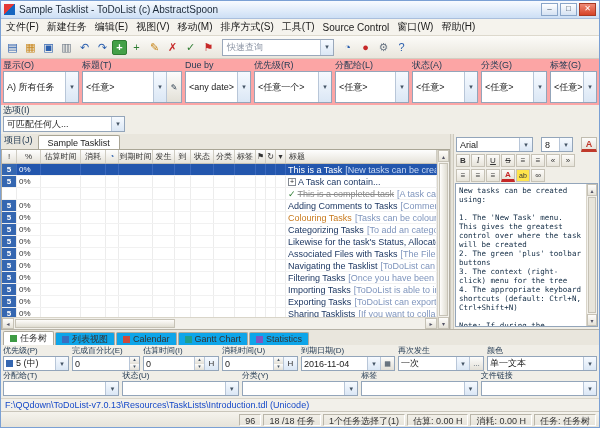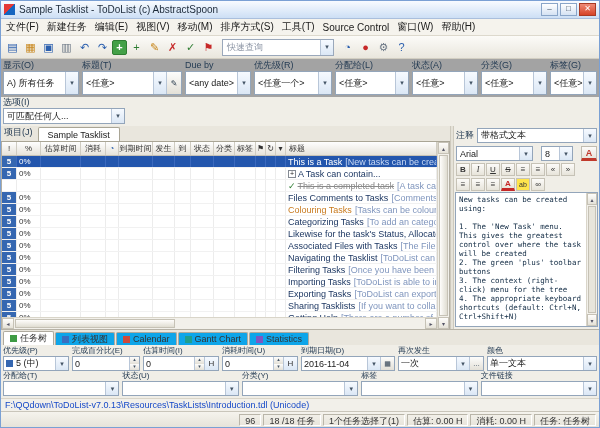--- a/index.html
+++ b/index.html
@@ -24,32 +24,32 @@
 .toolbar{flex:0 0 23px;display:flex;align-items:center;background:linear-gradient(#fcfbf8,#e9e6dd);border-bottom:1px solid #d2cec2;padding:0 3px;gap:1px}
 .tgroup{display:flex;gap:1px;align-items:center}
 .ticon{width:17px;height:17px;display:flex;align-items:center;justify-content:center;font-size:11px;border:1px solid transparent;border-radius:2px}
 .i-blue{color:#2b5fae}.i-amber{color:#c8871d}.i-gray{color:#6b7785}.i-green{color:#2e7d32}.i-red{color:#c62828}
 .i-greenbg{background:#43a047;color:#fff;width:15px;height:15px;font-weight:bold;border:1px solid #2e7d32}
 .searchbox{width:112px;height:17px;margin:0 4px;border:1px solid #9aa8bb;background:#fff;display:flex;align-items:center;font-size:9px;color:#8a93a3;padding-left:4px}
 .cmb-arrow{margin-left:auto;flex:0 0 13px;height:100%;border-left:1px solid #b8c6d8;background:linear-gradient(#f6faff,#dbe7f5);display:flex;align-items:center;justify-content:center;color:#456}
 .cmb-arrow::after{content:"▾";font-size:7px}
 
 
-.filterbar{flex:0 0 30px;display:flex;gap:3px;padding:1px 2px 2px;background:#a3a3a3}
+.filterbar{flex:0 0 30px;display:flex;gap:3px;padding:1px 2px 2px;background:#fca5a5}
 .f-col{display:flex;flex-direction:column;min-width:0}
 .filterbar .f-col:nth-of-type(1){width:76px}
 .filterbar .f-col:nth-of-type(2){width:100px}
 .filterbar .f-col:nth-of-type(3){width:66px}
 .filterbar .f-col:nth-of-type(4){width:78px}
 .filterbar .f-col:nth-of-type(5){width:74px}
 .filterbar .f-col:nth-of-type(6){width:66px}
 .filterbar .f-col:nth-of-type(7){width:66px}
 .filterbar .f-col:nth-of-type(8){flex:1}
 .f-label{height:11px;line-height:11px;font-size:9px;color:#243b53;white-space:nowrap;overflow:hidden}
-.f-combo{height:24px;border:1px solid #93a5ba;background:#fff;display:flex;align-items:center;padding-left:3px;font-size:9px;color:#222;white-space:nowrap;overflow:hidden}
+.f-combo{height:32px;border:1px solid #93a5ba;background:#fff;display:flex;align-items:center;padding-left:3px;font-size:9px;color:#222;white-space:nowrap;overflow:hidden}
 .f-extra{display:none}
 .f-extra.shown{display:flex;flex:0 0 15px;height:100%;border-left:1px solid #b8c6d8;background:linear-gradient(#fdfdfc,#e3e0d7);align-items:center;justify-content:center;font-size:8px;color:#345}
 .f-extra.shown::after{content:"✎"}
 
 
 .optionsrow{flex:0 0 28px;display:flex;flex-direction:column;padding:0 2px 2px;background:#f0eee7}
 .o-label{height:11px;line-height:11px;font-size:9px;color:#243b53}
 .o-combo{width:122px;height:16px;border:1px solid #93a5ba;background:#fff;display:flex;align-items:center;padding-left:3px;font-size:9px;color:#222;white-space:nowrap;overflow:hidden}
 
 
@@ -423,21 +423,21 @@
                 <span class="tc c-occ"></span>
                 <span class="tc c-to"></span>
                 <span class="tc c-status"></span>
                 <span class="tc c-cat"></span>
                 <span class="tc c-tag"></span>
                 <span class="tc c-i1"></span>
                 <span class="tc c-i2"></span>
                 <span class="tc c-i3"></span>
                 <span class="tc c-title">
 
-                  <span class="ttl">Files Comments to Tasks</span>
+                  <span class="ttl">Adding Comments to Tasks</span>
                   <span class="cmt">[Comments are ente</span>
                 </span>
               </div>
 
               <div class="trow">
                 <span class="tc c-pri">
                   <span class="pri-box">5</span>
                 </span>
                 <span class="tc c-pct">0%</span>
                 <span class="tc c-est"></span>
@@ -686,27 +686,20 @@
           <span class="sbtn up"></span>
           <span class="vthumb"></span>
           <span class="sbtn down"></span>
         </div>
       </div>
     </div>
 
     <div class="splitter"></div>
 
     <div class="comments">
-      <div class="c-head">
-        <span class="c-label">注释</span>
-        <div class="c-combo">
-          <span>带格式文本</span>
-          <span class="cmb-arrow"></span>
-        </div>
-      </div>
       <div class="c-font">
         <div class="c-combo font-name">
           <span>Arial</span>
           <span class="cmb-arrow"></span>
         </div>
         <div class="c-combo font-sizebox">
           <span>8</span>
           <span class="cmb-arrow"></span>
         </div>
         <span class="afbtn">A</span>

